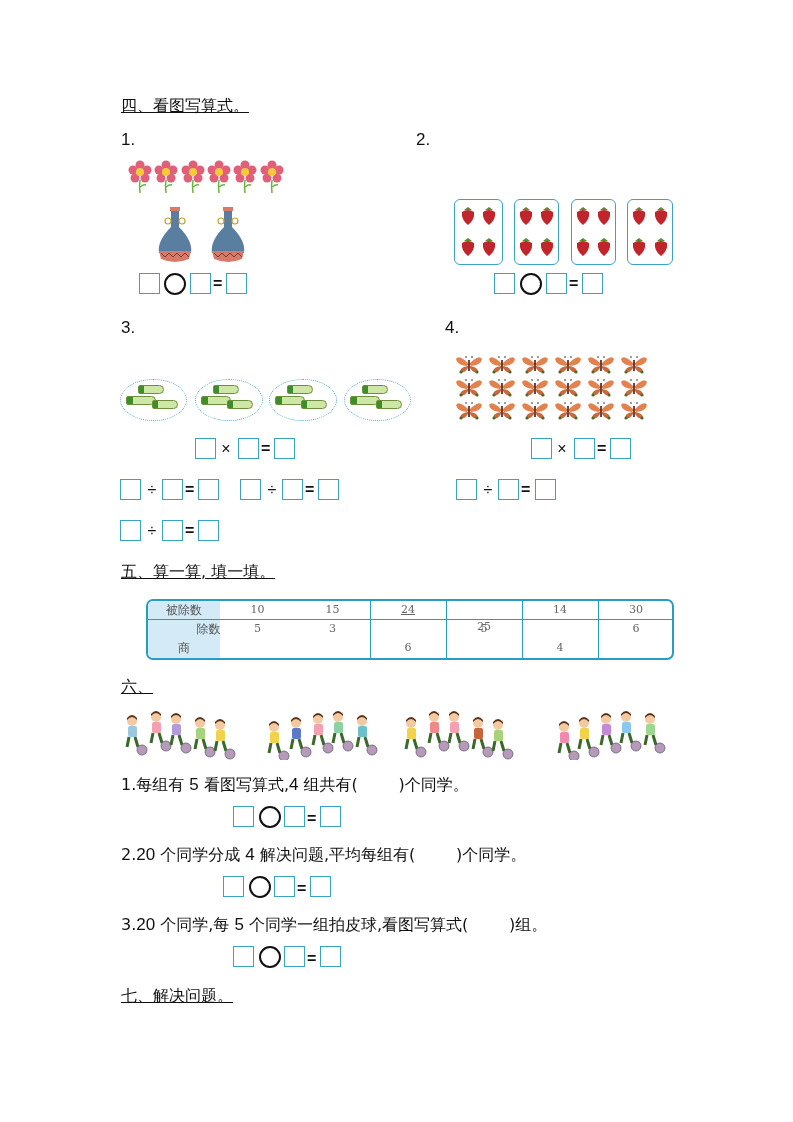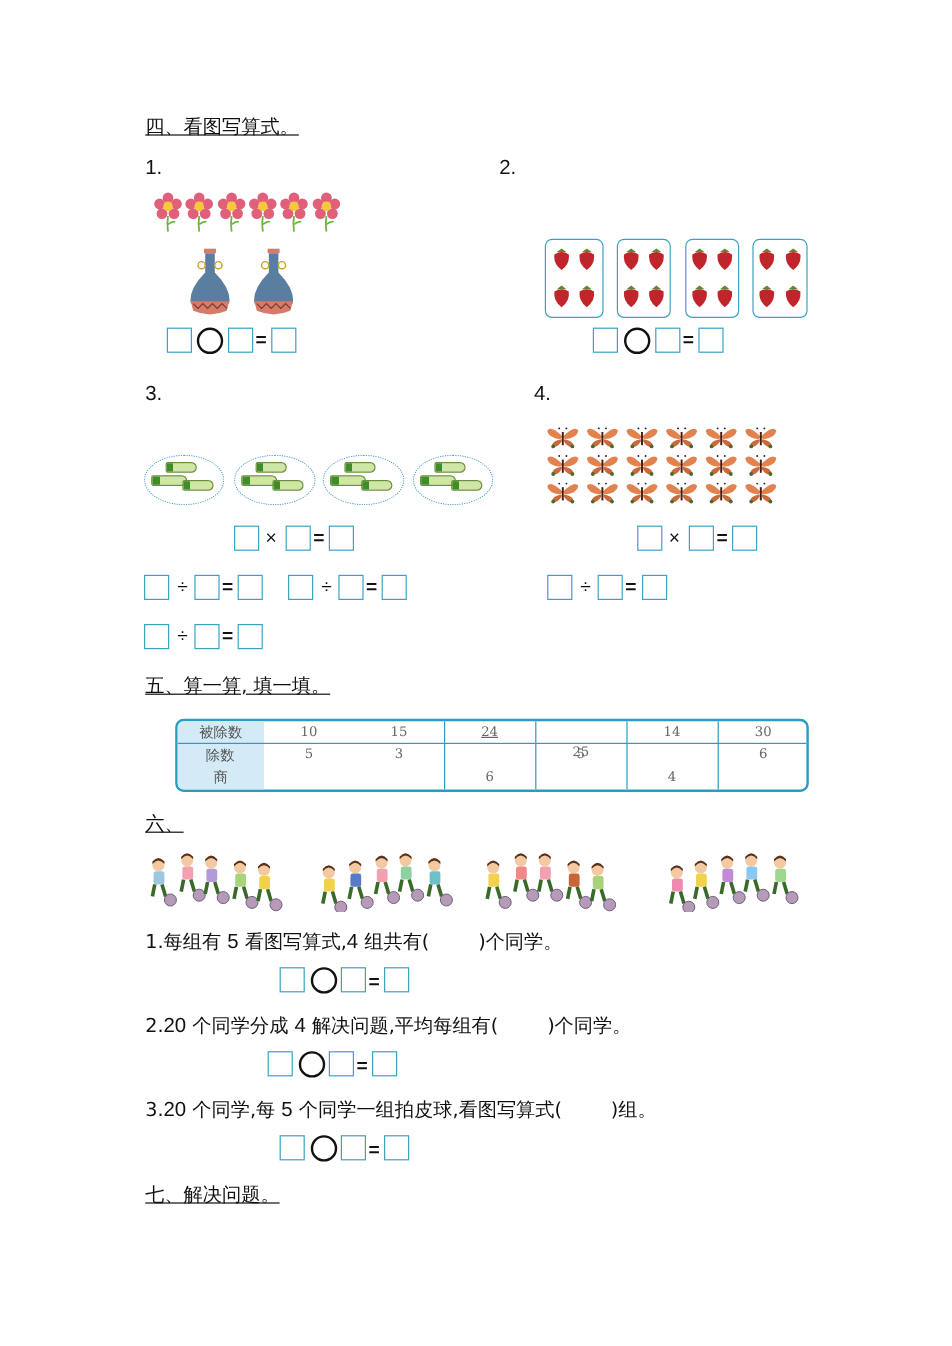--- a/index.html
+++ b/index.html
@@ -327,21 +327,21 @@
 <div class="abs heading" style="left:121px;top:562px;">五、算一算, 填一填。</div>
 <div class="tbl">
   <div class="hcol"></div>
   <div class="hline"></div>
   <div class="vline" style="left:222px;"></div>
   <div class="vline" style="left:298px;"></div>
   <div class="vline" style="left:374px;"></div>
   <div class="vline" style="left:450px;"></div>
 
   <div class="cell lbl" style="left:0;top:0;width:72px;">被除数</div>
-  <div class="cell lbl" style="left:0;top:19px;width:71px;">除数</div>
+  <div class="cell lbl" style="left:0;top:19px;width:71px;padding-left:25px;">除数</div>
   <div class="cell lbl" style="left:0;top:38px;width:72px;">商</div>
 
   <div class="cell" style="left:72px;top:0;width:75px;">10</div>
   <div class="cell" style="left:72px;top:19px;width:75px;">5</div>
   <div class="cell" style="left:72px;top:38px;width:75px;"></div>
 
   <div class="cell" style="left:147px;top:0;width:75px;">15</div>
   <div class="cell" style="left:147px;top:19px;width:75px;">3</div>
   <div class="cell" style="left:147px;top:38px;width:75px;"></div>
 

